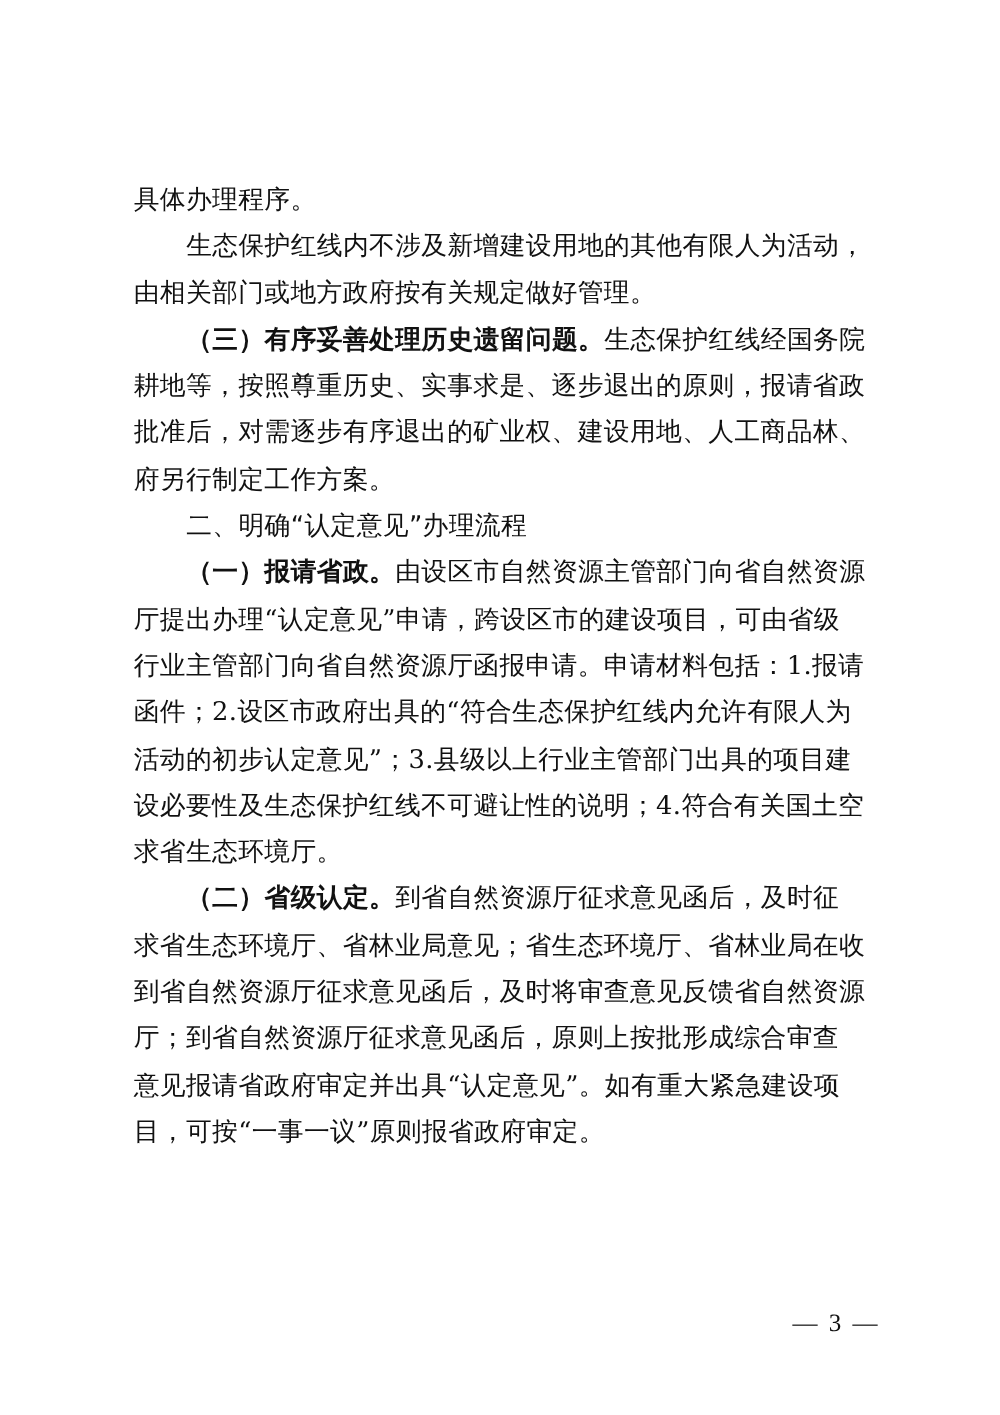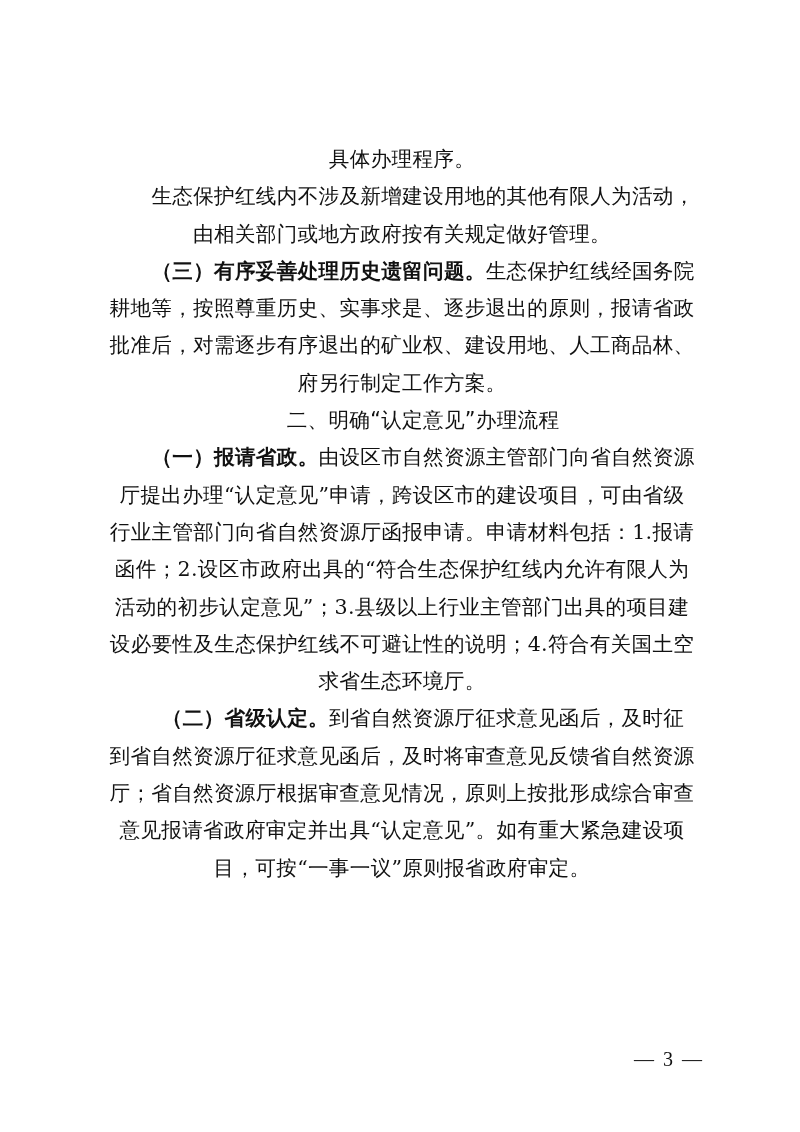--- a/index.html
+++ b/index.html
@@ -1,18 +1,18 @@
 <!DOCTYPE html>
 <html><head>
 <meta charset="utf-8">
 <style>
   html, body { margin: 0; padding: 0; background: #ffffff; }
   body { width: 800px; height: 1132px; position: relative; overflow: hidden;
          font-family: "DejaVu Serif", "Liberation Serif", serif; color: #111; }
-  .page { position: absolute; left: 107px; top: 141px; width: 590px; text-align: center; }
+  .page { position: absolute; left: 107px; top: 141px; width: 590px; }
   .line { height: 37.3px; line-height: 37.3px; font-size: 20.6px; white-space: nowrap;
           letter-spacing: 0.3px; }
   .indent { padding-left: 42px; }
   .b { font-weight: bold; font-family: "DejaVu Sans", "Liberation Sans", sans-serif; }
   .h2 { font-family: "DejaVu Sans", "Liberation Sans", sans-serif; }
   .pagenum { position: absolute; left: 634px; top: 1048px; font-size: 20px;
              font-family: "Liberation Serif", serif; letter-spacing: 2px; }
 </style>
 </head>
 <body>
@@ -32,19 +32,20 @@
 
   <div class="line indent"><span class="b">（一）报请省政。</span><span>由设区市自然资源主管部门向省自然资源</span></div>
   <div class="line">厅提出办理“认定意见”申请，跨设区市的建设项目，可由省级</div>
   <div class="line">行业主管部门向省自然资源厅函报申请。申请材料包括：1.报请</div>
   <div class="line">函件；2.设区市政府出具的“符合生态保护红线内允许有限人为</div>
   <div class="line">活动的初步认定意见”；3.县级以上行业主管部门出具的项目建</div>
   <div class="line">设必要性及生态保护红线不可避让性的说明；4.符合有关国土空</div>
   <div class="line">求省生态环境厅。</div>
 
   <div class="line indent"><span class="b">（二）省级认定。</span><span>到省自然资源厅征求意见函后，及时征</span></div>
+  <div class="line">求省生态环境厅、省林业局意见；省生态环境厅、省林业局在收</div>
   <div class="line">到省自然资源厅征求意见函后，及时将审查意见反馈省自然资源</div>
-  <div class="line">厅；省自然资源厅根据审查意见情况，原则上按批形成综合审查</div>
+  <div class="line">厅；到省自然资源厅征求意见函后，原则上按批形成综合审查</div>
   <div class="line">意见报请省政府审定并出具“认定意见”。如有重大紧急建设项</div>
   <div class="line">目，可按“一事一议”原则报省政府审定。</div>
 </div>
 
 <div class="pagenum">— 3 —</div>
 
 </body></html>

